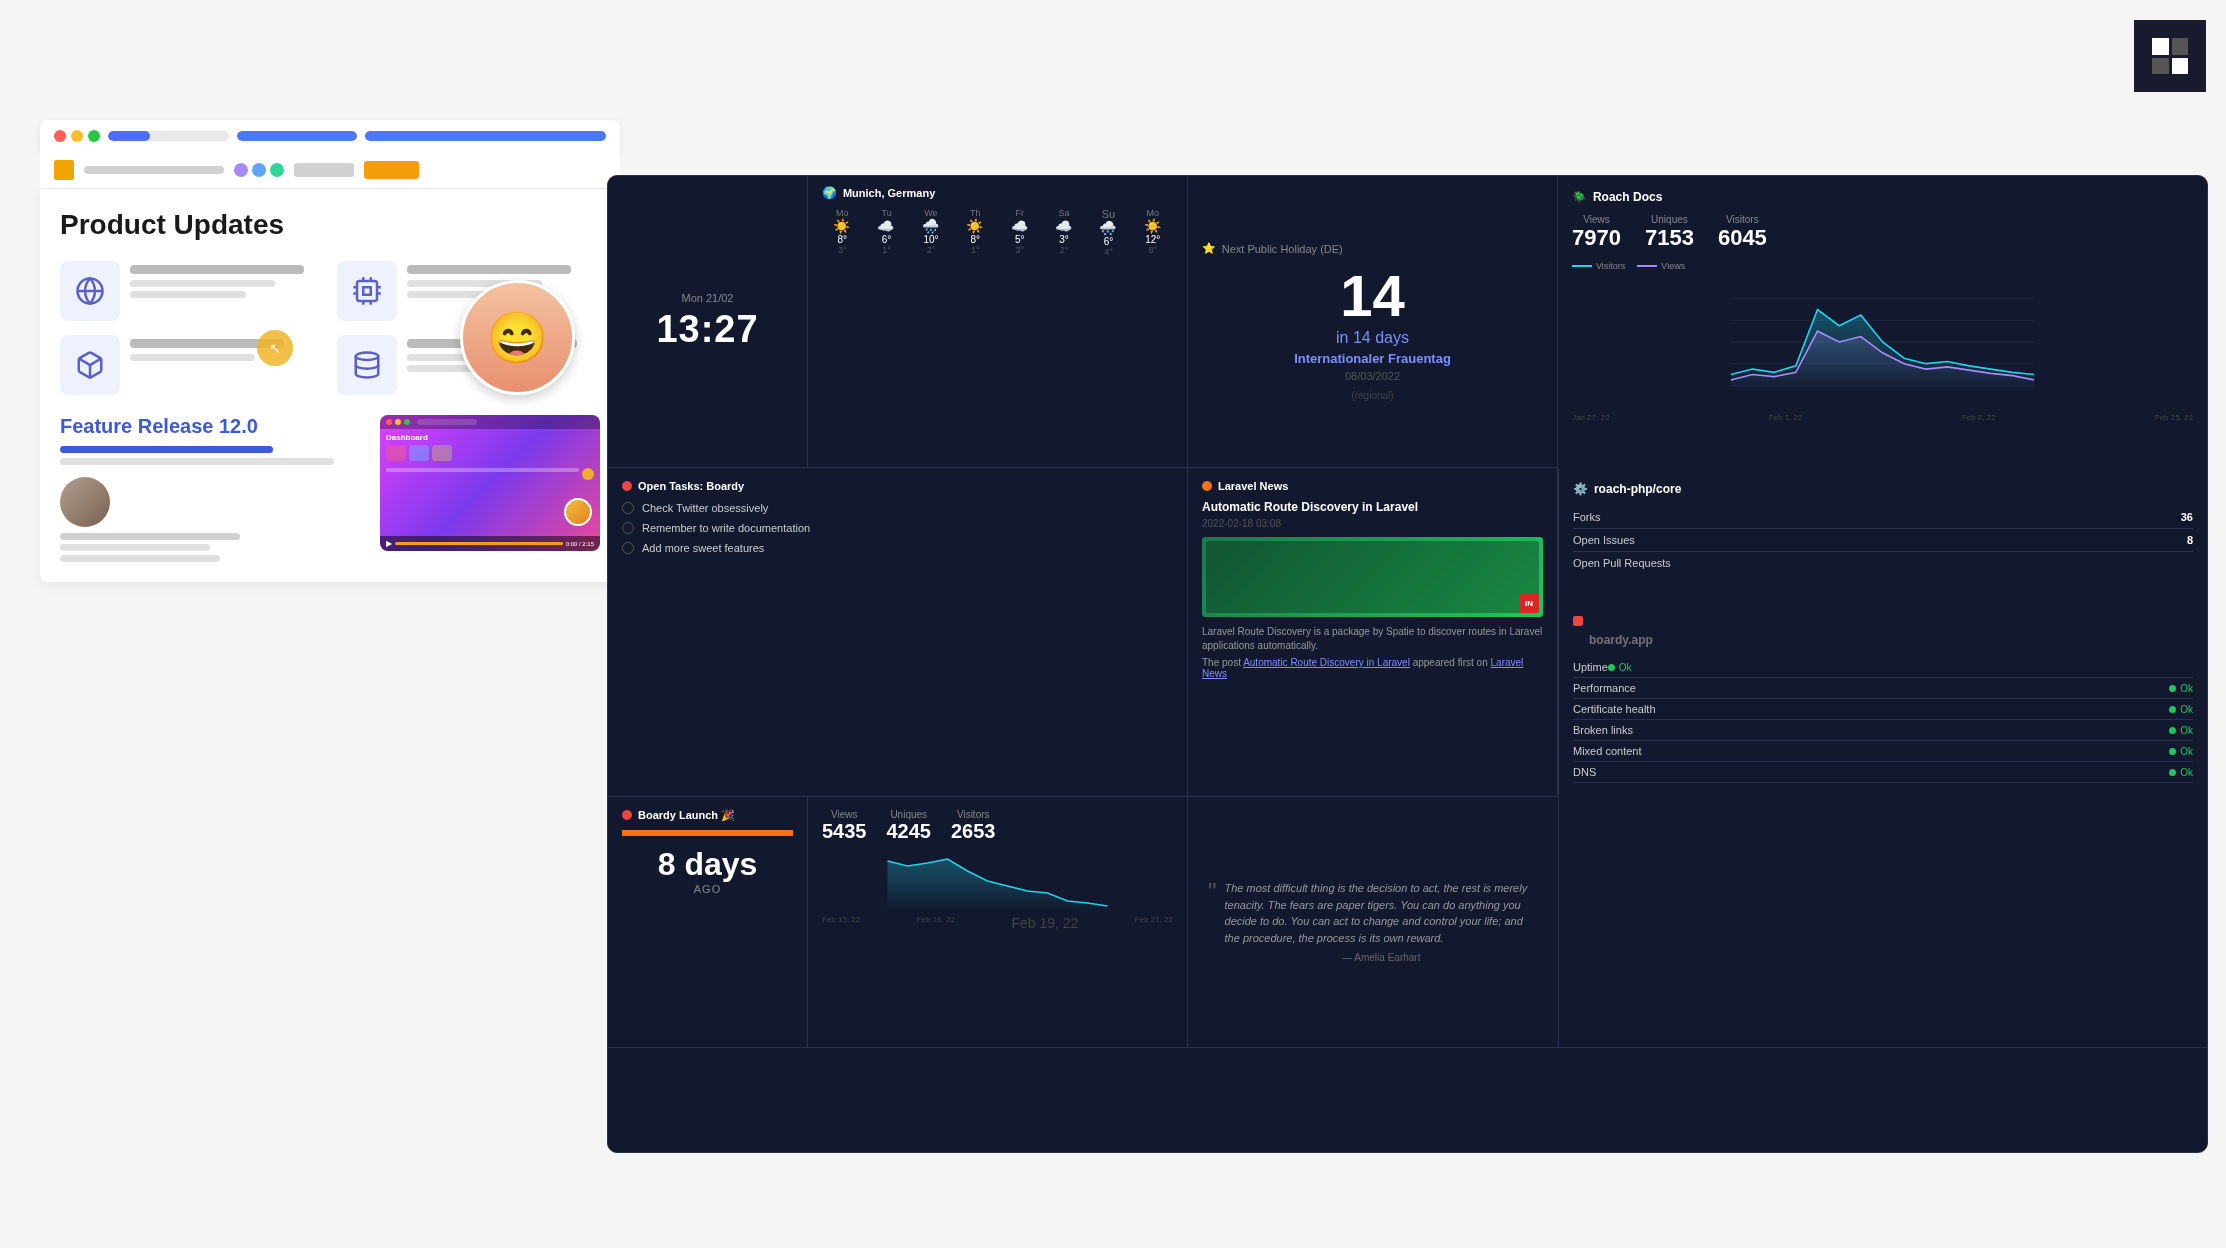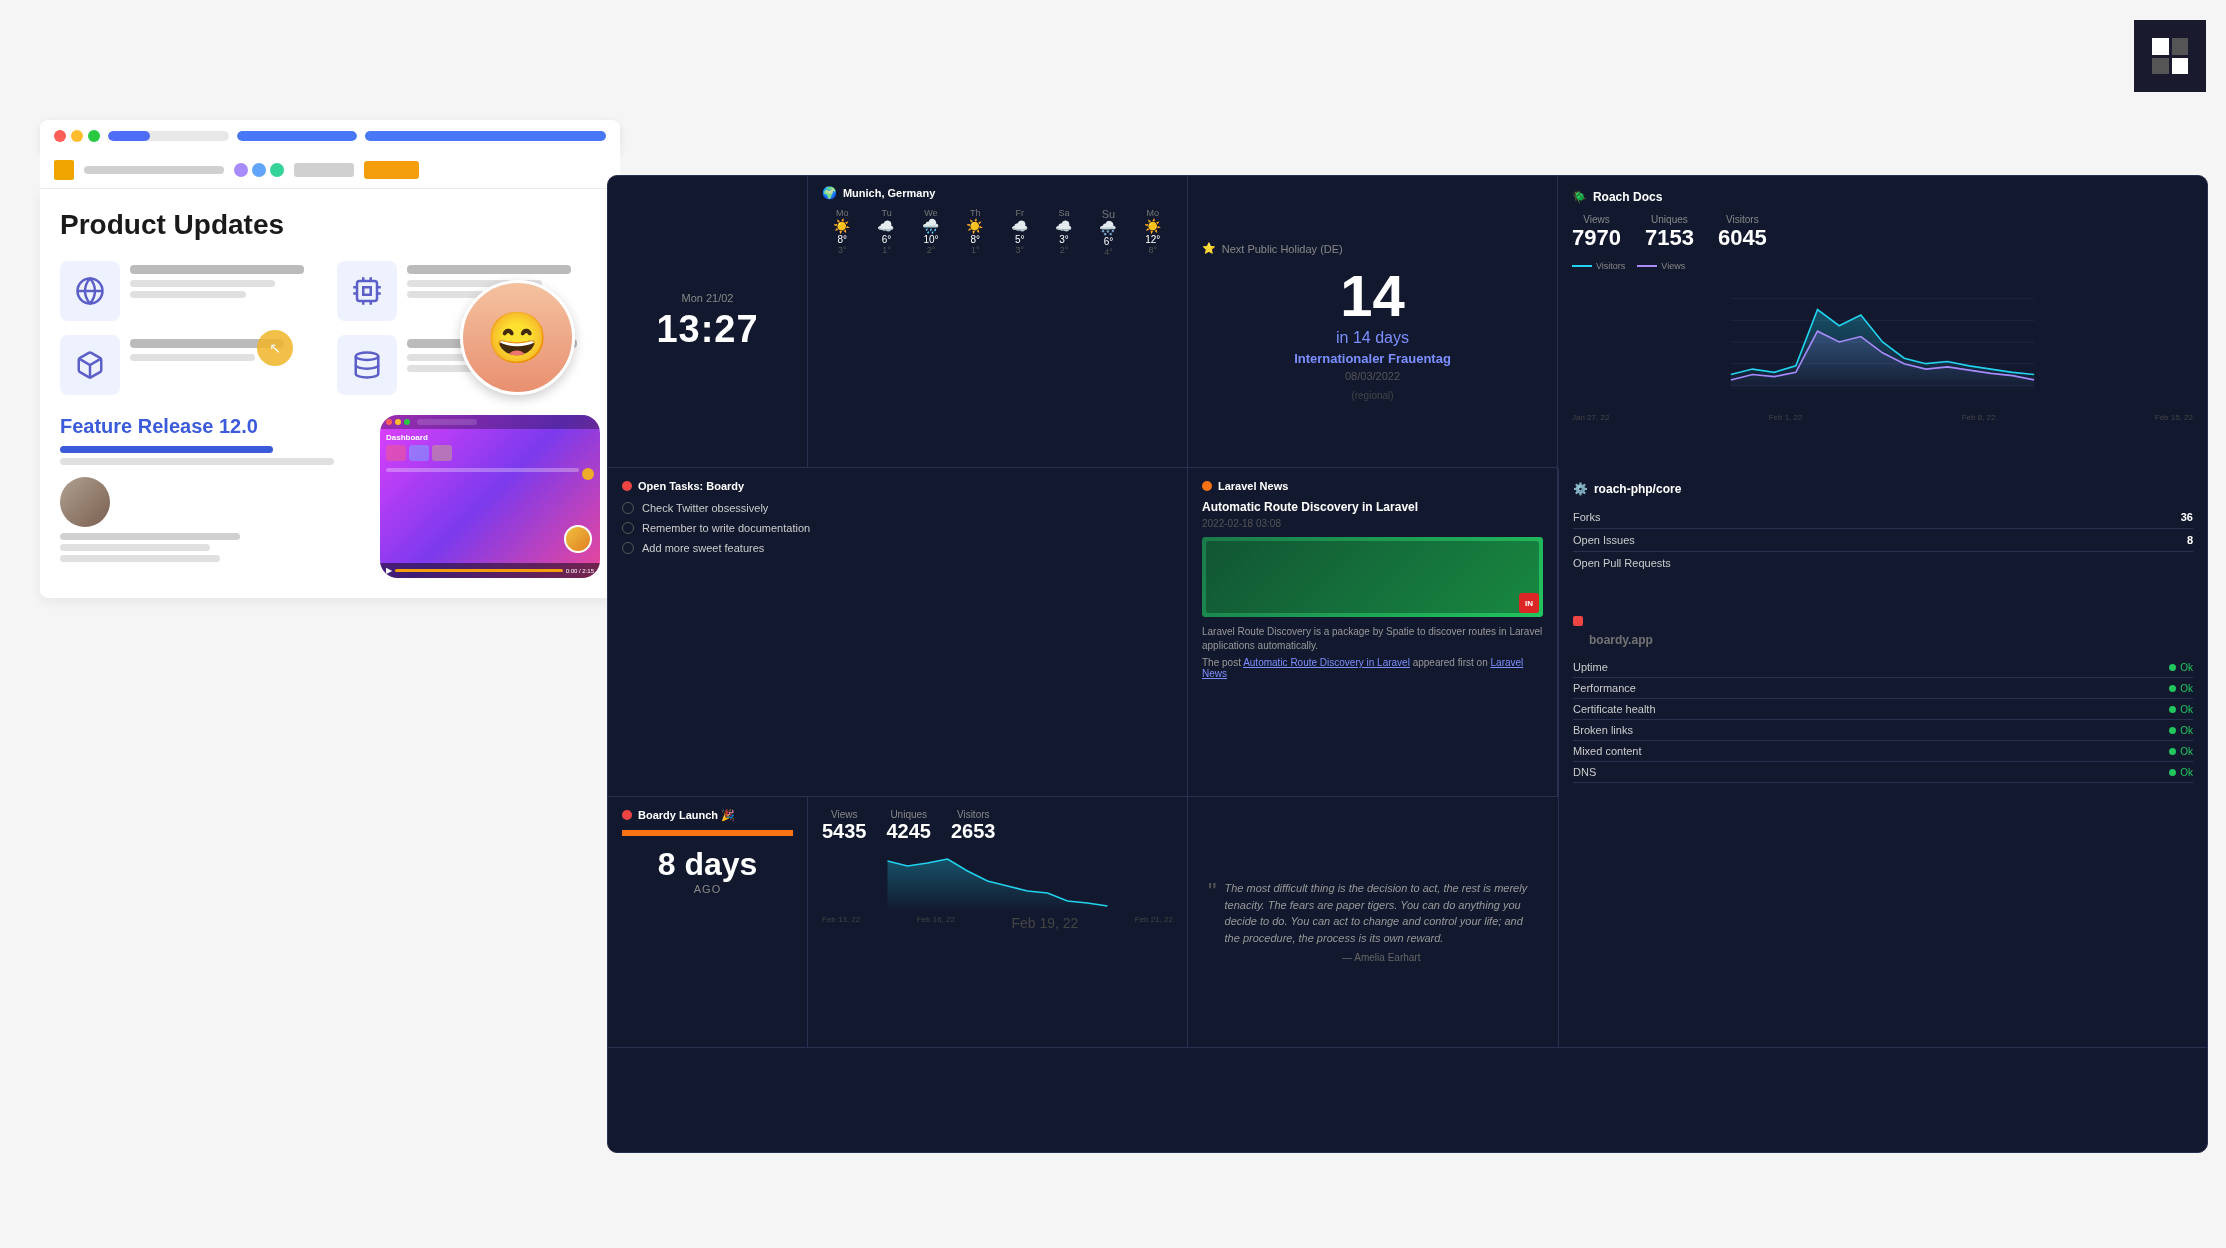--- a/index.html
+++ b/index.html
@@ -214,23 +214,23 @@
     }
     .fp-bar2 {
       height: 7px;
       background: #e0e0e0;
       border-radius: 4px;
     }
 
     
     .video-thumb {
       width: 220px;
-      height: 163px;
+      height: 136px;
       background: linear-gradient(135deg, #e040fb 0%, #7c3aed 50%, #ec4899 100%);
-      border-radius: 18px;
+      border-radius: 8px;
       position: relative;
       overflow: hidden;
       flex-shrink: 0;
     }
     .video-inner {
       position: absolute;
       top: 0; left: 0; right: 0; bottom: 0;
       display: flex;
       flex-direction: column;
     }
@@ -774,21 +774,21 @@
       <span>Open Pull Requests</span>
       <span class="roach-stat-val"></span>
     </div>
 
     <div style="margin-top:20px;">
       <div style="display:flex; align-items:center; gap:6px; margin-bottom:10px;">
         <div style="width:10px;height:10px;background:#ef4444;border-radius:2px;"></div>
         <span style="font-size:12px; font-weight:600; color:#737373;margin-top:39px;">boardy.app</span>
       </div>
       <div id="boardy-statuses">
-          <div style="display: flex; justify-content: space-between; align-items: center; padding: 4px 0px; border-bottom: 1px solid rgb(42, 48, 80); font-size: 11px; color: rgb(204, 204, 204);">
+          <div style="display: flex; justify-content: flex-start; align-items: center; padding: 4px 0px; border-bottom: 1px solid rgb(42, 48, 80); font-size: 11px; color: rgb(204, 204, 204);">
             <span>Uptime</span>
             <span style="display:flex;align-items:center;gap:4px;">
               <span style="width:7px;height:7px;border-radius:50%;background:#22c55e;display:inline-block;"></span>
               <span style="color:#22c55e;font-size:10px;">Ok</span>
             </span>
           </div>
           <div style="display: flex; justify-content: space-between; align-items: center; padding: 4px 0px; border-bottom: 1px solid rgb(42, 48, 80); font-size: 11px; color: rgb(204, 204, 204);">
             <span>Performance</span>
             <span style="display:flex;align-items:center;gap:4px;">
               <span style="width:7px;height:7px;border-radius:50%;background:#22c55e;display:inline-block;"></span>

